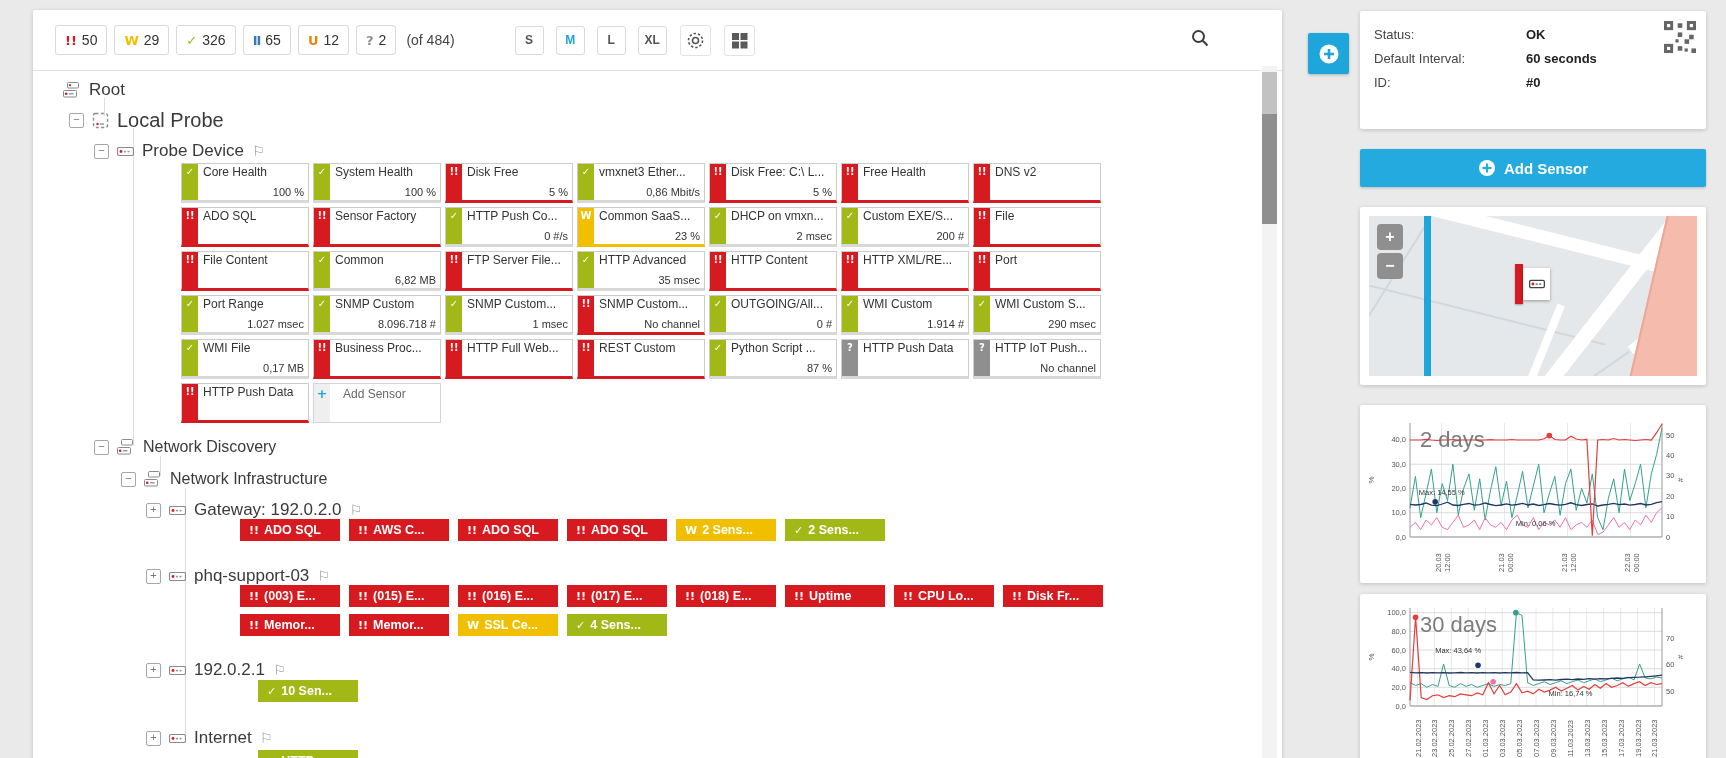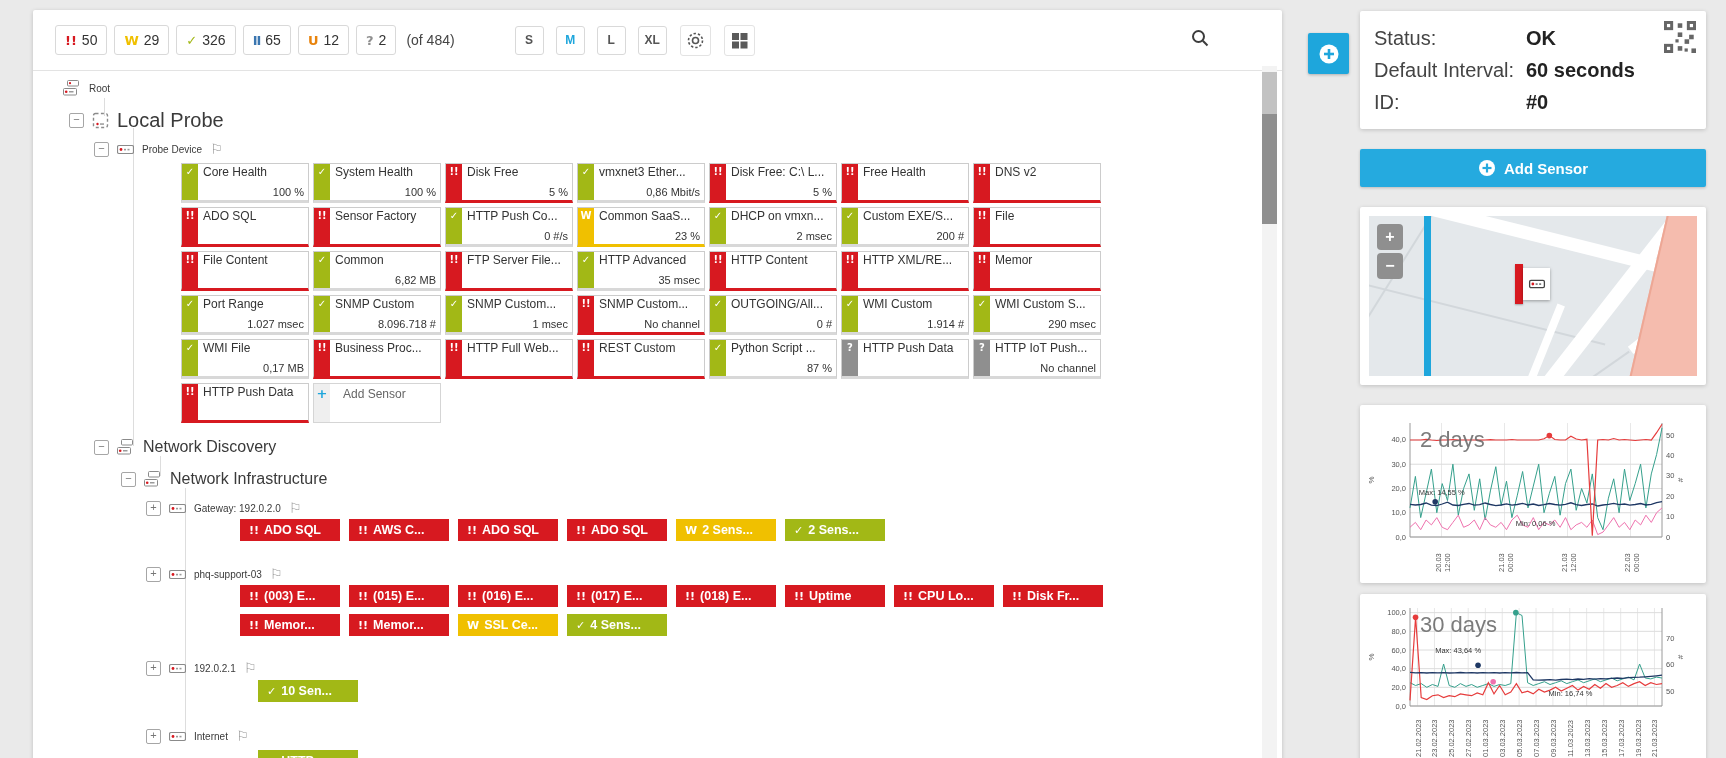--- a/index.html
+++ b/index.html
@@ -21,21 +21,21 @@
   .size-btn.active{color:#1ea6dc;}
   .icon-btn{width:31px;height:31px;border:1px solid #e3e3e3;border-radius:3px;background:#fff;margin-left:13px;
             display:flex;align-items:center;justify-content:center;cursor:pointer;padding:0;}
   .search-wrap{margin-left:auto;margin-right:52px;display:flex;align-items:flex-end;gap:10px;}
   .search-input{border:none;outline:none;border-bottom:1px solid #b9b9b9;width:200px;height:24px;
                 font-size:15px;color:#333;background:transparent;font-family:inherit;}
   .search-input::placeholder{color:#8e8e8e;}
   .tb-divider{border-top:1px solid #e3e3e3;margin-top:4px;}
 
   .trow{position:absolute;display:flex;align-items:center;gap:8px;white-space:nowrap;}
-  .tlabel{font-size:10px;color:#3a3a3a;}
+  .tlabel{font-size:17px;color:#3a3a3a;}
   .expander{width:13px;height:13px;border:1px solid #a6a6a6;border-radius:2px;background:#fff;color:#777;
             font-size:11px;line-height:11px;text-align:center;flex:none;cursor:pointer;}
   .ticon{display:flex;align-items:center;flex:none;}
   .flag{color:#9a9a9a;font-size:14px;font-family:"DejaVu Sans",sans-serif;}
   .vline{position:absolute;width:1px;background:#ddd;}
 
   .tiles{position:absolute;}
   .tile-row{display:flex;gap:4px;margin-bottom:4px;}
   .tile{width:128px;height:40px;border:1px solid #ccc;background:#fff;display:flex;cursor:pointer;overflow:hidden;box-sizing:border-box;}
   .tile-bar{width:16px;flex:none;display:flex;justify-content:center;padding-top:2px;color:#fff;
@@ -56,21 +56,21 @@
   .thumb-a{height:42px;background:#c2c2c2;}
   .thumb-b{height:110px;background:#8f8f8f;}
 
   
   .float-add{position:absolute;left:1308px;top:33px;width:41px;height:41px;background:#1ea6dc;border:none;
              border-radius:2px;cursor:pointer;display:flex;align-items:center;justify-content:center;box-shadow:0 1px 3px rgba(0,0,0,.25);}
 
   
   .right-col{position:absolute;left:1360px;top:0;width:346px;height:758px;}
   .status-card{position:absolute;top:11px;left:0;right:0;height:118px;padding:16px 14px;box-sizing:border-box;}
-  .info-grid{display:grid;grid-template-columns:152px auto;row-gap:9px;font-size:20px;}
+  .info-grid{display:grid;grid-template-columns:152px auto;row-gap:9px;font-size:13px;}
   .info-label{color:#444;}
   .info-value{color:#222;font-weight:bold;}
   .qr{position:absolute;right:10px;top:10px;cursor:pointer;}
   .add-sensor-btn{position:absolute;top:149px;left:0;right:0;height:38px;background:#25aadf;border:none;border-radius:2px;
                   color:#fff;font-size:15px;font-weight:bold;font-family:inherit;cursor:pointer;
                   display:flex;align-items:center;justify-content:center;gap:8px;box-shadow:0 1px 3px rgba(0,0,0,.2);}
   .map-card{position:absolute;top:207px;left:0;right:0;height:178px;padding:9px;box-sizing:border-box;}
   .map{position:relative;width:100%;height:100%;background:#e4e8eb;overflow:hidden;}
   .road{position:absolute;background:#fff;}
   .parcel{position:absolute;background:#d2d7db;}
@@ -336,21 +336,21 @@
         <div class="tile" style="border-bottom: 3px solid rgb(215, 25, 32);">
           <div class="tile-bar" style="background: rgb(215, 25, 32);">!!</div>
           <div class="tile-body">
             <div class="tile-name">HTTP XML/RE...</div>
             <div class="tile-value"></div>
           </div>
         </div>
         <div class="tile" style="border-bottom: 3px solid rgb(215, 25, 32);">
           <div class="tile-bar" style="background: rgb(215, 25, 32);">!!</div>
           <div class="tile-body">
-            <div class="tile-name">Memor</div>
+            <div class="tile-name">Port</div>
             <div class="tile-value"></div>
           </div>
         </div>
       </div>
       <div class="tile-row">
         <div class="tile" style="border-bottom: 3px solid rgb(216, 216, 216);">
           <div class="tile-bar" style="background: rgb(162, 184, 22);">✓</div>
           <div class="tile-body">
             <div class="tile-name">Port Range</div>
             <div class="tile-value">1.027 msec</div>

